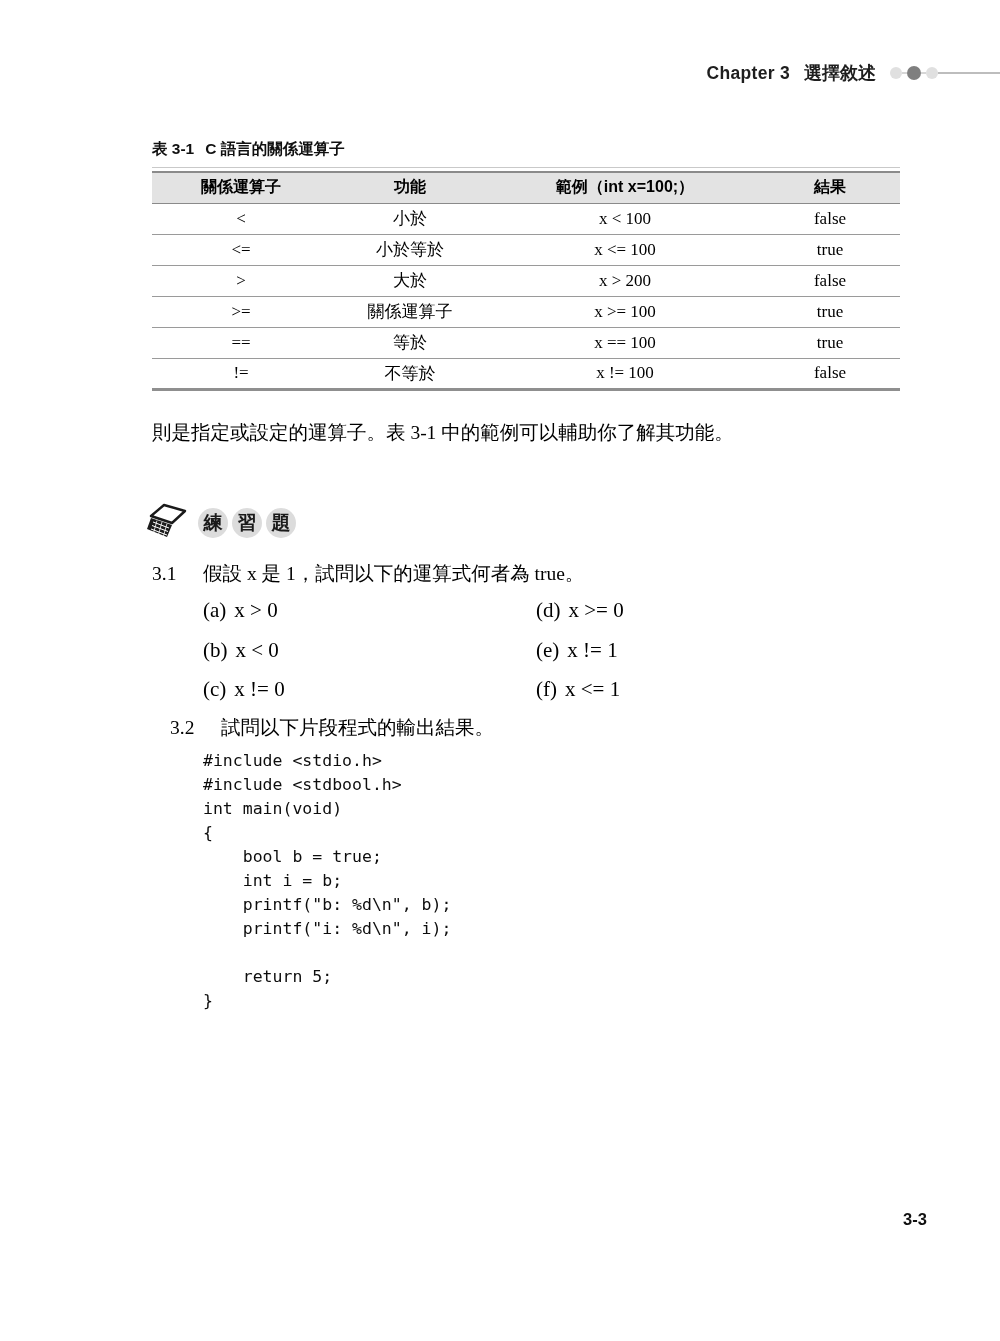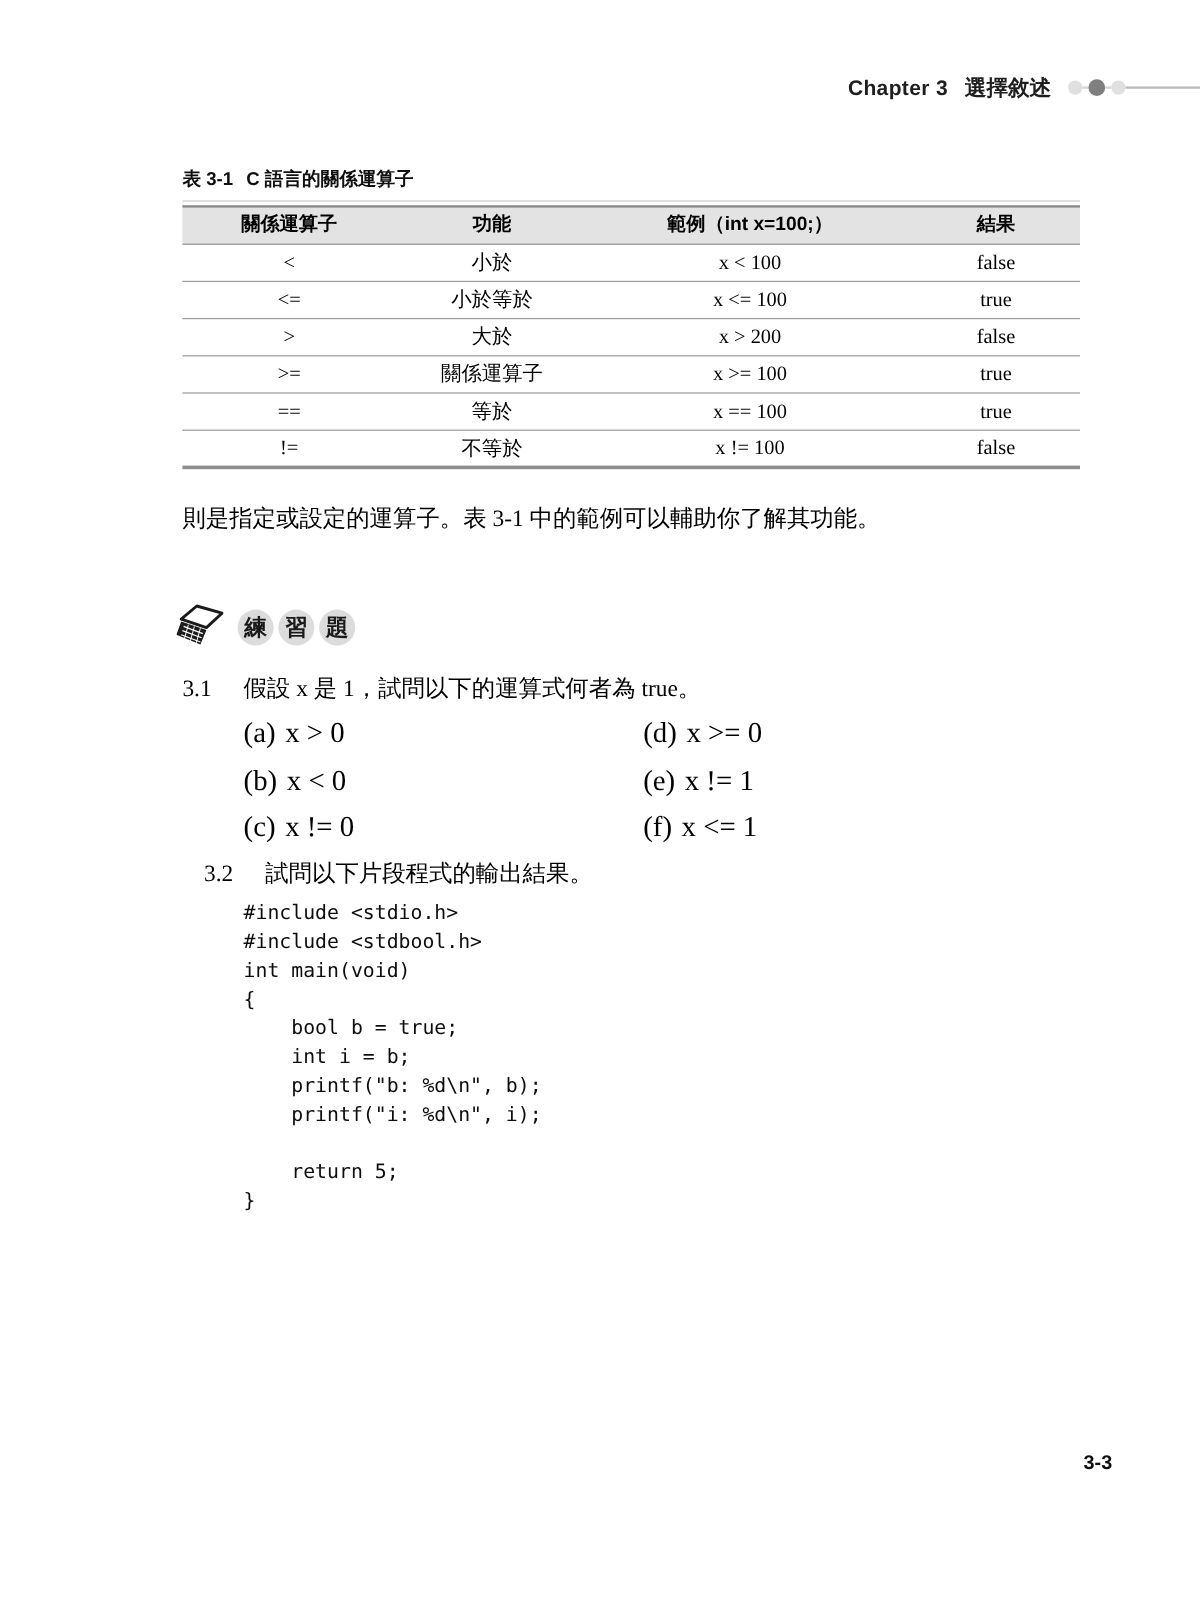--- a/index.html
+++ b/index.html
@@ -76,21 +76,21 @@
 
   
   .ex-item { position:absolute; left:152px; font-size:19.5px; }
   .item-31 { top:560px; }
   .item-32 { top:714px;margin-left:18px; }
   .ex-num { display:inline-block; width:51px; }
   .options {
     position:absolute; left:203px; top:598px;
     display:grid; grid-auto-flow:column;
     grid-template-rows:repeat(3,39.5px); grid-template-columns:333px auto;
-    font-size:24px;
+    font-size:21px;
   }
   .option .opt-label { margin-right:8px; }
 
   
   .code { position:absolute; left:203px; top:749px; }
   .code-line {
     font-family:"DejaVu Sans Mono","Liberation Mono",monospace;
     font-size:16.5px; height:24px; line-height:24px; white-space:pre; color:#0d0d0d;
   }
 

